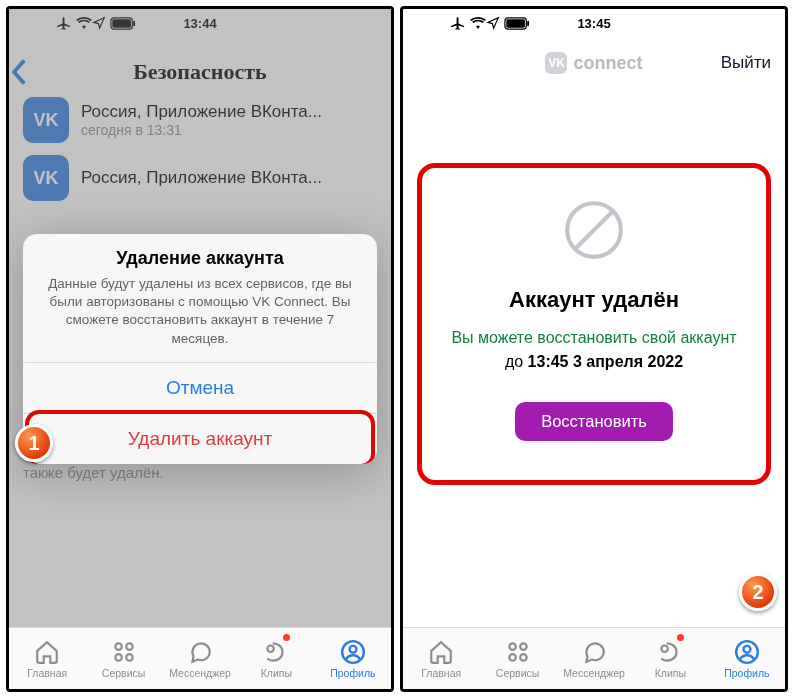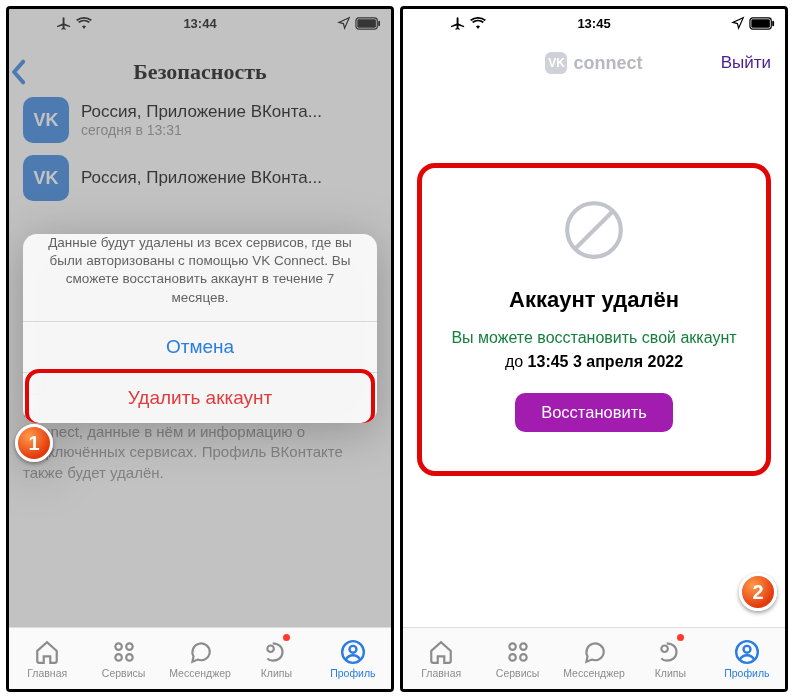--- a/index.html
+++ b/index.html
@@ -21,21 +21,20 @@
     overflow: hidden;
     display: flex;
     flex-direction: column;
     background: #fff;
   }
   
   .statusbar {
     height: 28px;
     display: flex;
     align-items: center;
-    justify-content: space-between;
     padding: 0 10px;
     font-size: 13px;
     font-weight: 600;
     color: #000;
     margin-left: 38px;
   }
   .statusbar .left, .statusbar .right { display: flex; align-items: center; gap: 4px; }
   .statusbar .right svg, .statusbar .left svg { display: block; }
   .sb-time { position: absolute; left: 50%; transform: translateX(-50%); }
   
@@ -174,21 +173,21 @@
     color: #b6b9c0; font-weight: 600; font-size: 18px;
   }
   .connect-logo .sq {
     width: 22px; height: 22px; border-radius: 6px;
     background: #cfd2d8; color: #fff;
     display: flex; align-items: center; justify-content: center;
     font-size: 12px; font-weight: 700;
   }
   .logout {
     position: absolute; right: 14px;
-    color: #4c1d95; font-size: 17px;
+    color: #0f172a; font-size: 17px;
   }
   .deleted-card {
     position: relative;
     margin: 78px 18px 0;
     padding: 30px 24px 40px;
     text-align: center;
   }
   .deleted-frame {
     position: absolute; inset: -4px;
     border: 5px solid #e10606;
@@ -201,21 +200,21 @@
   .deleted-title {
     font-size: 22px; font-weight: 600; color: #000;
     margin-bottom: 14px;
   }
   .deleted-msg {
     font-size: 16px; color: #15803d; line-height: 1.4;
     margin-bottom: 4px;
   }
   .deleted-until {
     font-size: 16px; color: #000; font-weight: 500;
-    margin-bottom: 22px;
+    margin-bottom: 31px;
   }
   .restore-btn {
     display: inline-block;
     background: #a21caf;
     color: #fff;
     font-size: 16.5px;
     padding: 10px 26px;
     border-radius: 10px;
   }
 </style>
@@ -275,20 +274,21 @@
     <div style="display:flex;align-items:center;gap:10px;color:#2a7de1;font-size:17px;margin-bottom:6px;">
       <span style="width:22px;height:22px;border:2px solid #2a7de1;border-radius:5px;"></span>
       <span style="flex:1"></span>
       <span>ct</span>
     </div>
     <div>Вы можете полностью удалить аккаунт VK Connect, данные в нём и информацию о подключённых сервисах. Профиль ВКонтакте также будет удалён.</div>
   </div>
 
   <div class="sheet">
     <div class="sheet-card">
+      <div class="sheet-title">Удаление аккаунта</div>
       <div class="sheet-msg">Данные будут удалены из всех сервисов, где вы были авторизованы с помощью VK Connect. Вы сможете восстановить аккаунт в течение 7 месяцев.</div>
       <div class="sheet-btn sheet-cancel">Отмена</div>
       <div class="sheet-btn sheet-delete">
         <span>Удалить аккаунт</span>
         <div class="red-frame"></div>
       </div>
     </div>
     <div class="step-badge" style="left:-8px; top:190px;">1</div>
   </div>
 

